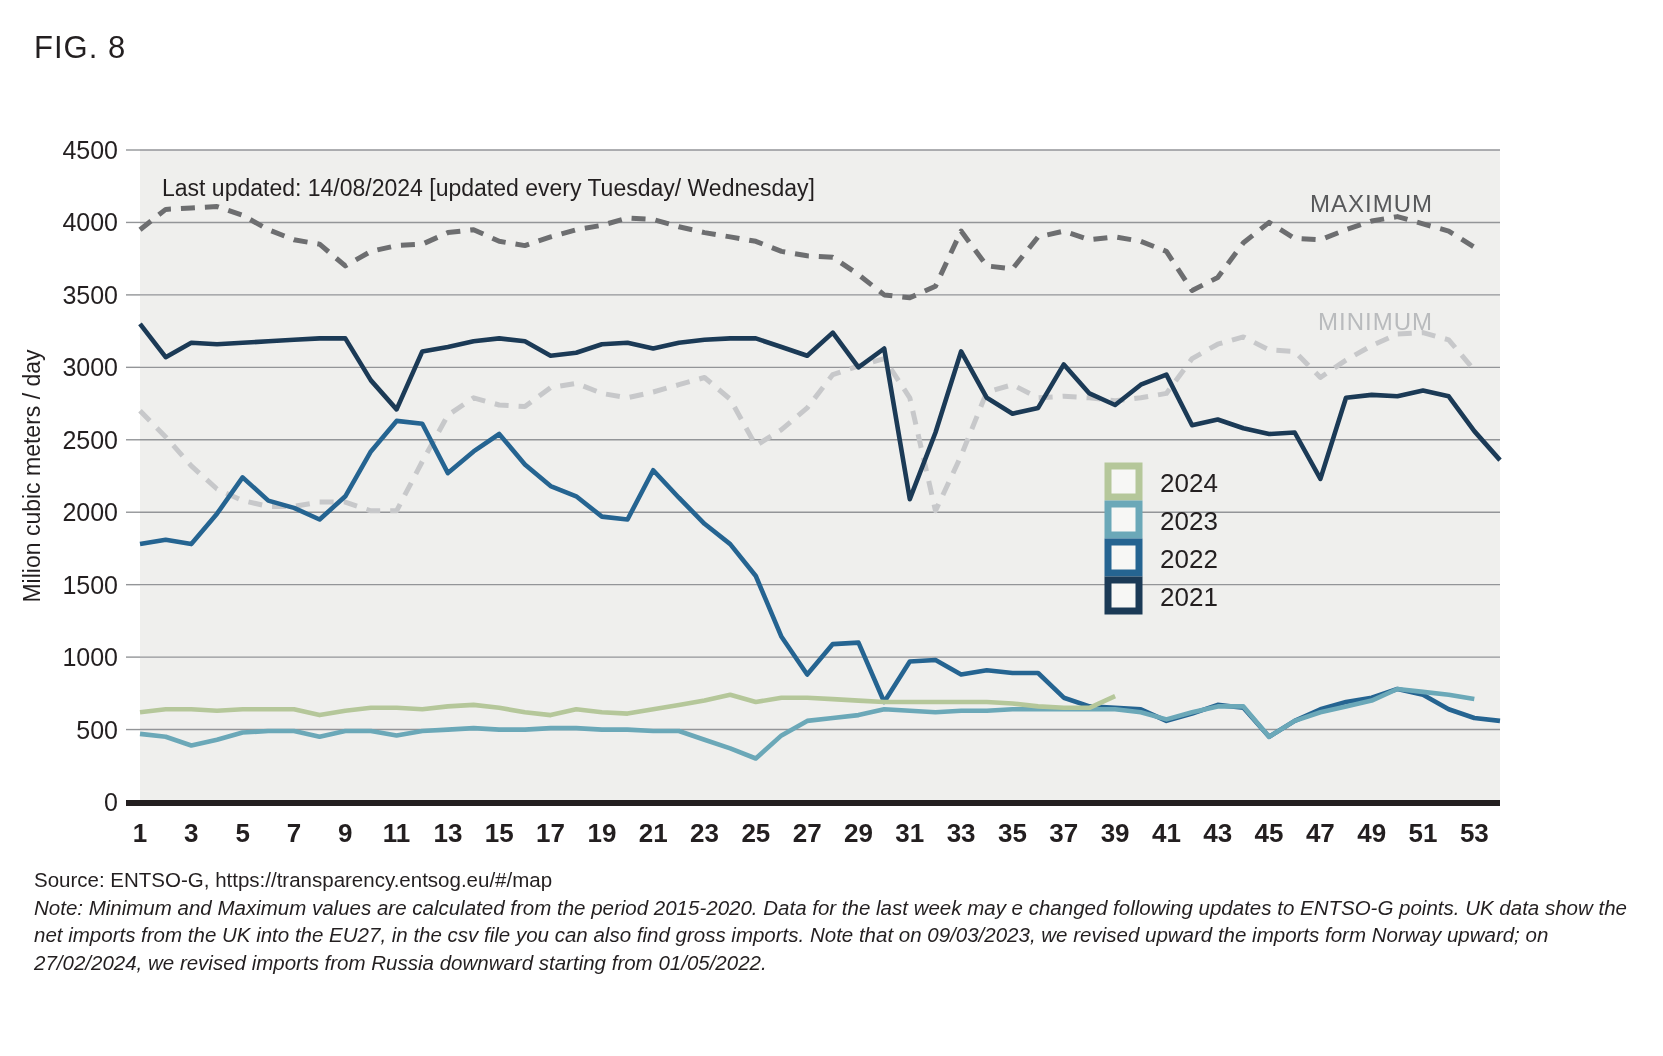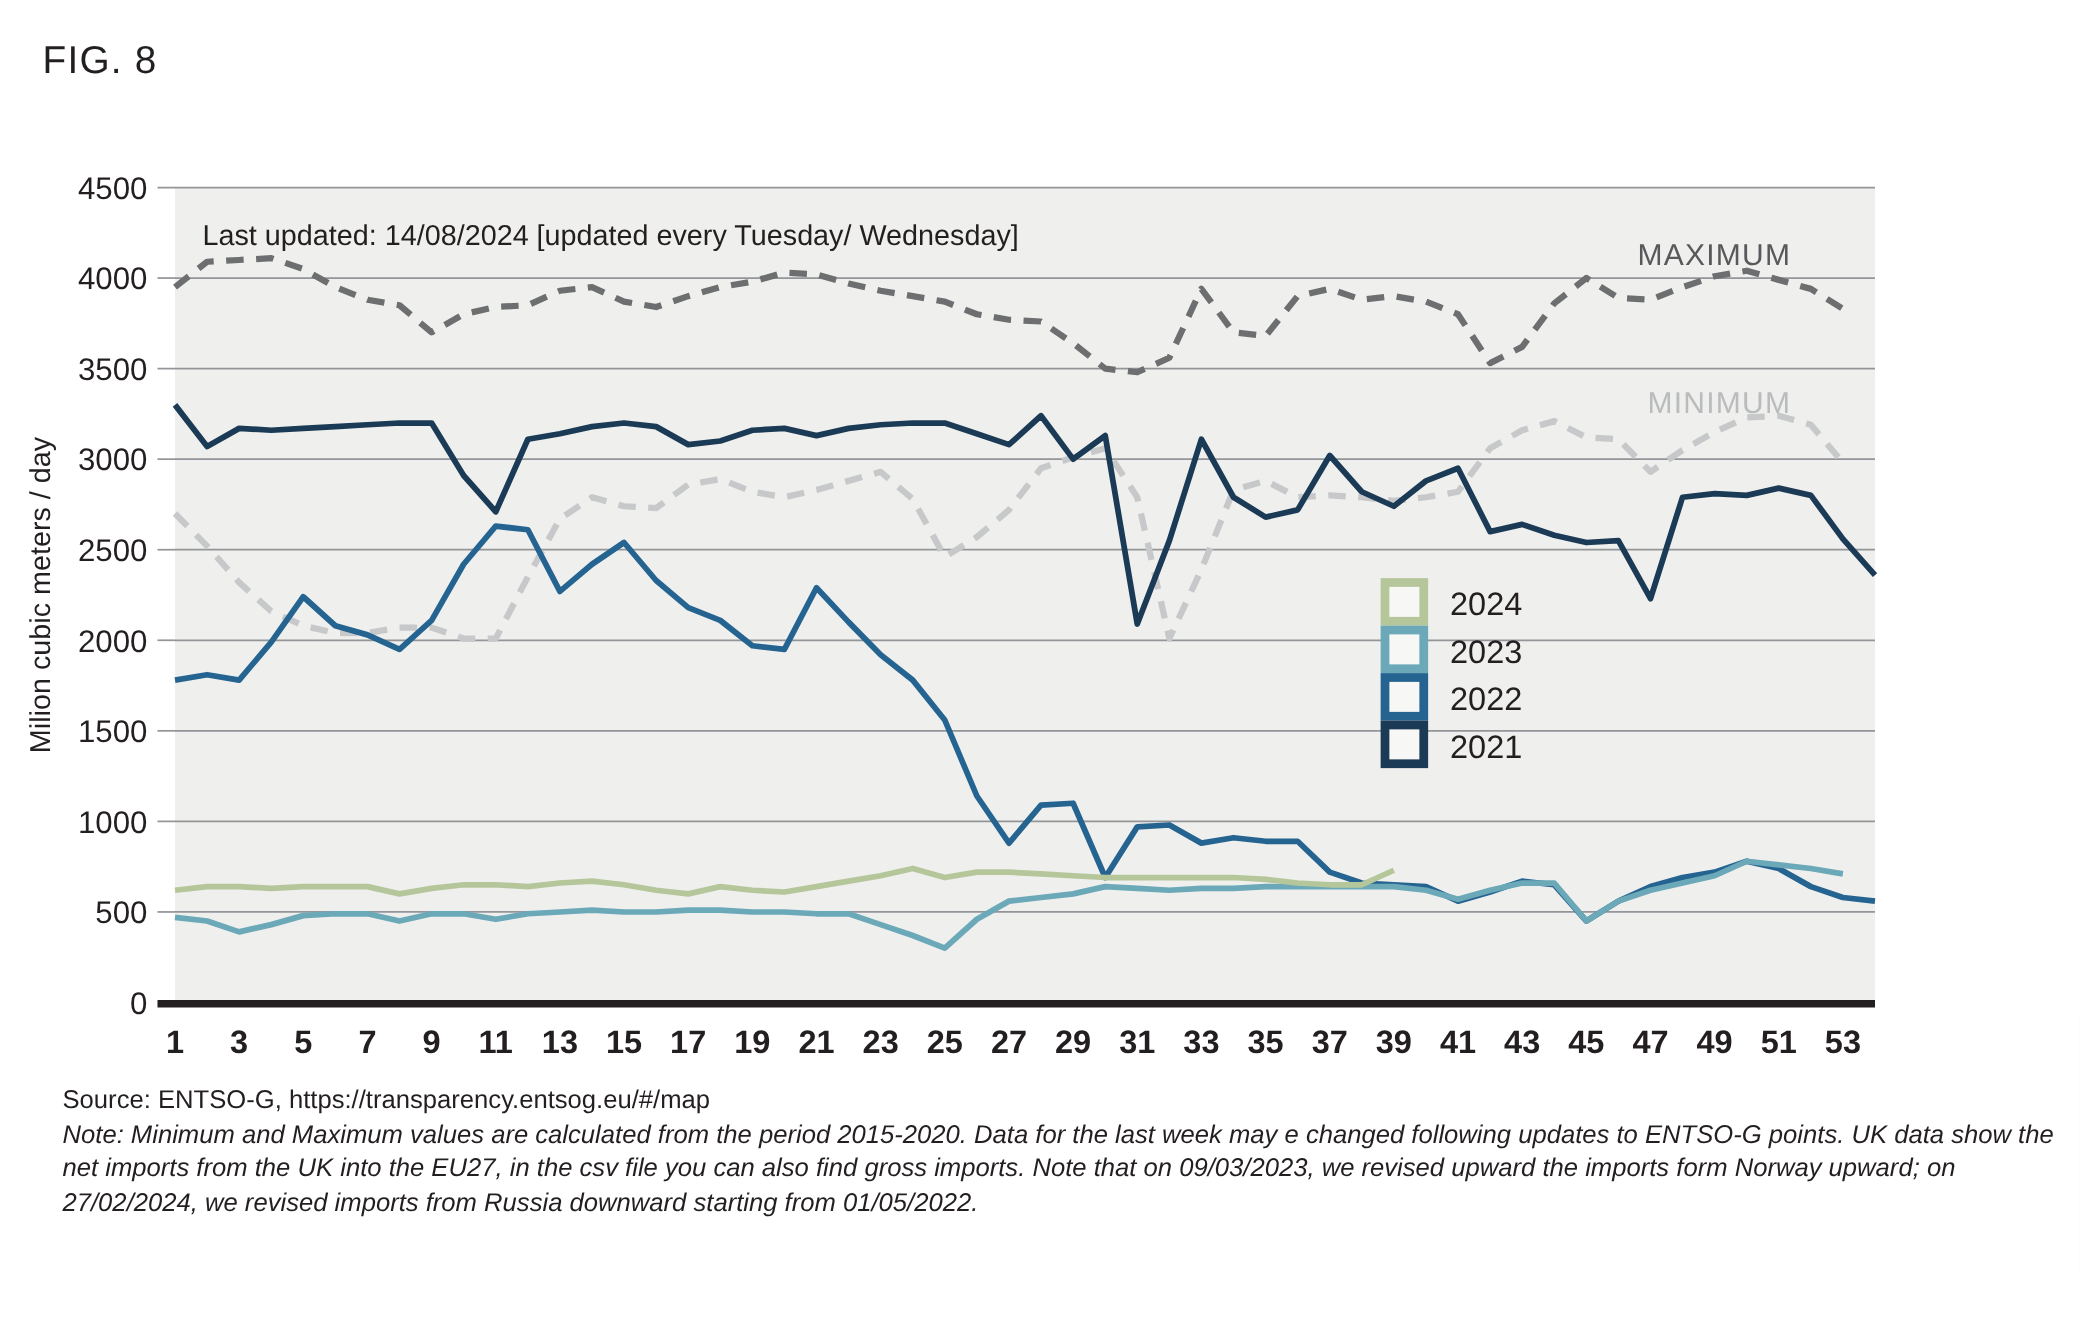--- a/index.html
+++ b/index.html
@@ -22,21 +22,21 @@
   }
   .fig-title{
     font-size:31px;font-weight:bold;letter-spacing:-0.2px;color:#231f20;
   }
   .fig-title sup{font-size:16px;vertical-align:super;}
   .chart-wrap{
     position:absolute;left:0;top:110px;width:1663px;height:760px;
   }
   .footer{
     position:absolute;left:34px;top:866px;width:1600px;
-    font-size:20.5px;line-height:1.35;color:#231f20;margin-left:16px;
+    font-size:20.5px;line-height:1.35;color:#231f20;
   }
   .footer .src{display:block;}
   .footer .note{display:block;font-style:italic;}
   svg{display:block;}
   text{font-family:"Liberation Sans", sans-serif;}
   .ytick{font-size:25px;fill:#231f20;}
   .xtick{font-size:26px;font-weight:bold;fill:#231f20;}
   .axis-title{font-size:23px;fill:#231f20;}
   .annot{font-size:23px;fill:#231f20;}
   .maxlbl{font-size:24px;fill:#58595b;letter-spacing:1px;}

